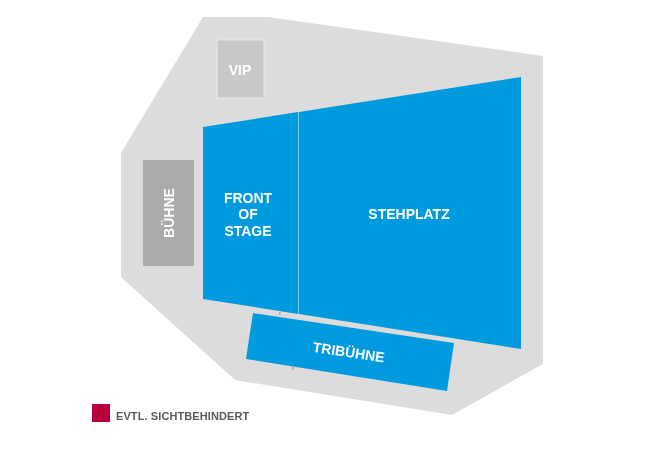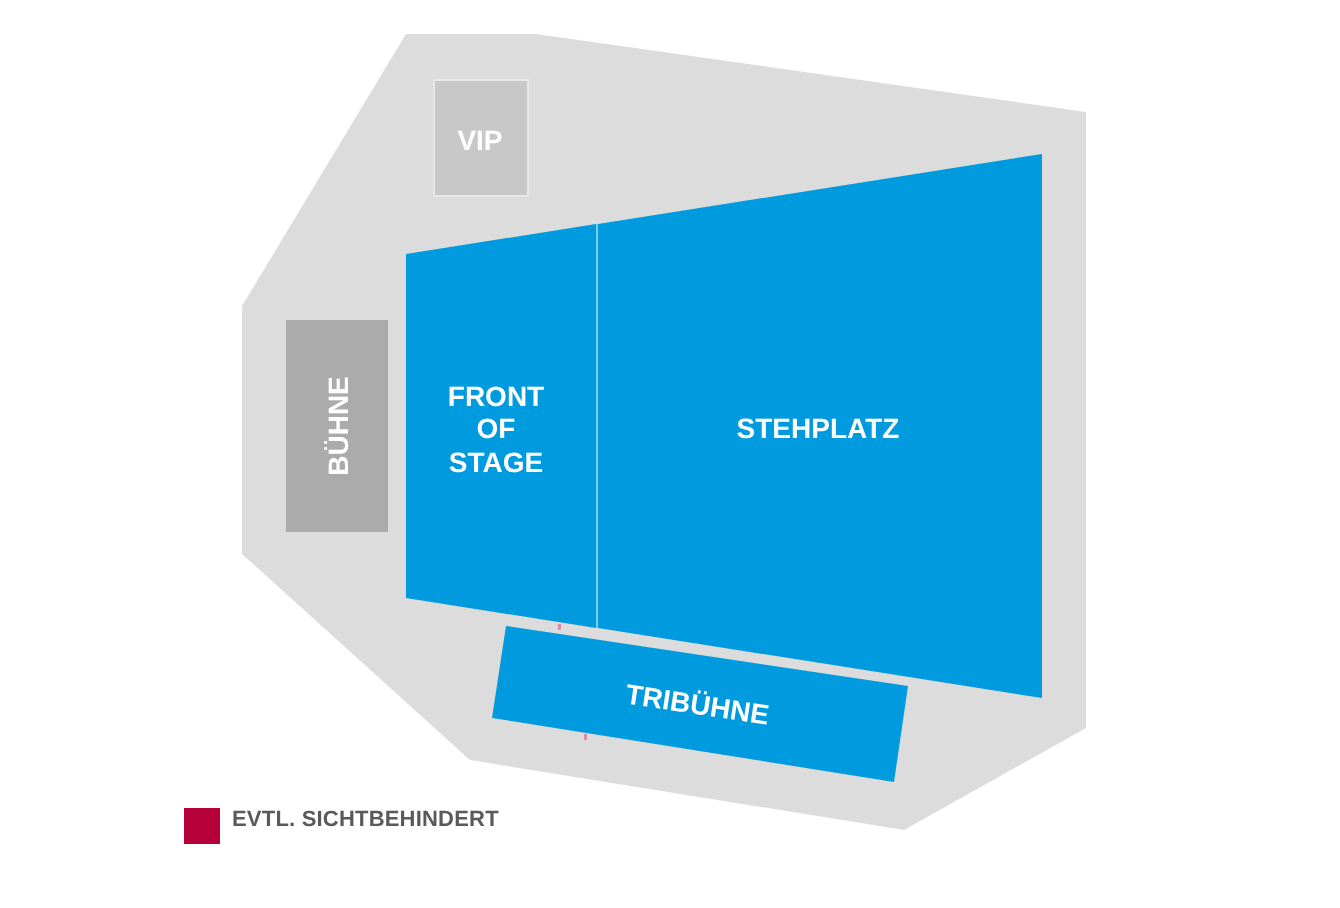--- a/index.html
+++ b/index.html
@@ -1,19 +1,19 @@
 <!DOCTYPE html>
 <html><head>
   <meta charset="utf-8">
   <style>
     html, body { margin: 0; padding: 0; background: #ffffff; }
     body { width: 670px; height: 454px; position: relative; overflow: hidden; font-family: "Liberation Sans", sans-serif; }
     svg.map { position: absolute; left: 0; top: 0; }
     .lbl { font-family: "Liberation Sans", sans-serif; font-weight: bold; fill: #ffffff; }
-    .legend { position: absolute; left: 53px; top: 404px; display: flex; align-items: flex-start; padding-left: 39px; }
+    .legend { position: absolute; left: 53px; top: 404px; display: flex; align-items: flex-end; padding-left: 39px; }
     .legend-swatch { width: 18px; height: 18px; background: #b5003a; }
     .legend-text { margin-left: 6px; font-size: 11px; font-weight: bold; color: #5a5a5a; letter-spacing: 0.1px; }
   </style>
 </head>
 <body>
 
 <svg class="map" width="670" height="454" viewBox="0 0 670 454">
 
   <polygon points="203,17 268,17 543,56 543,364 452,415 235,380 121,277 121,153" fill="#dcdcdc"></polygon>
 

